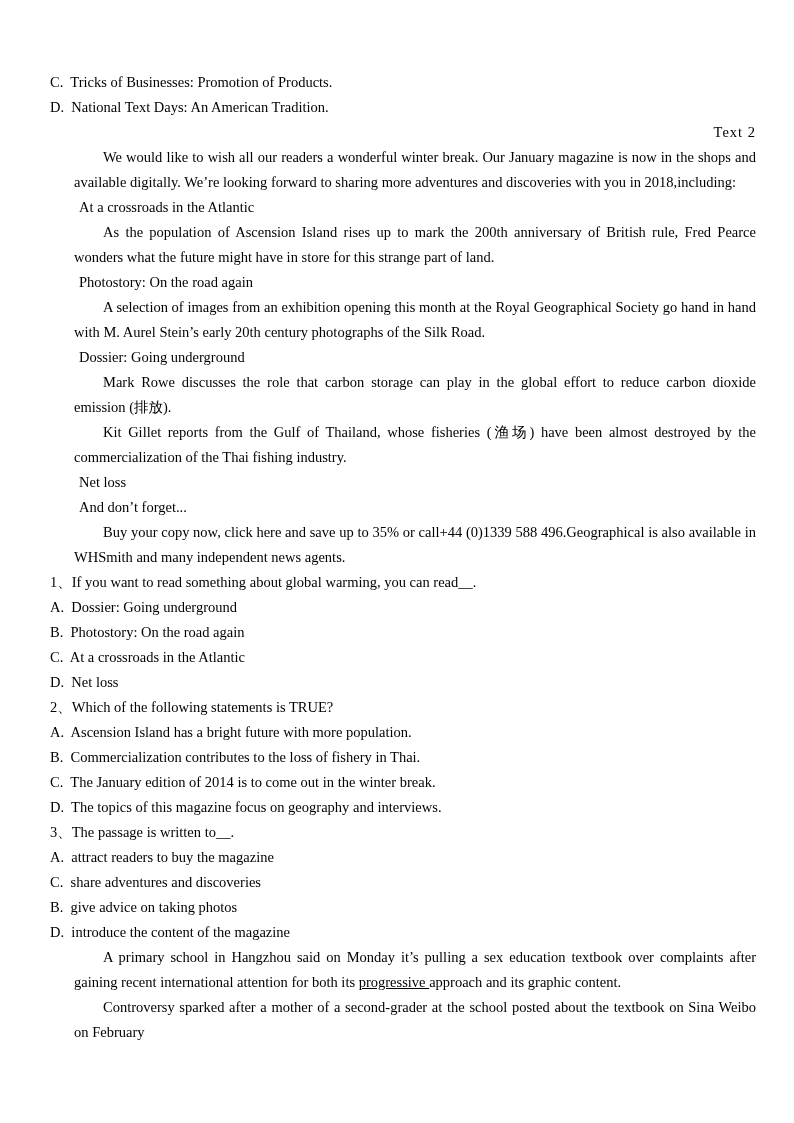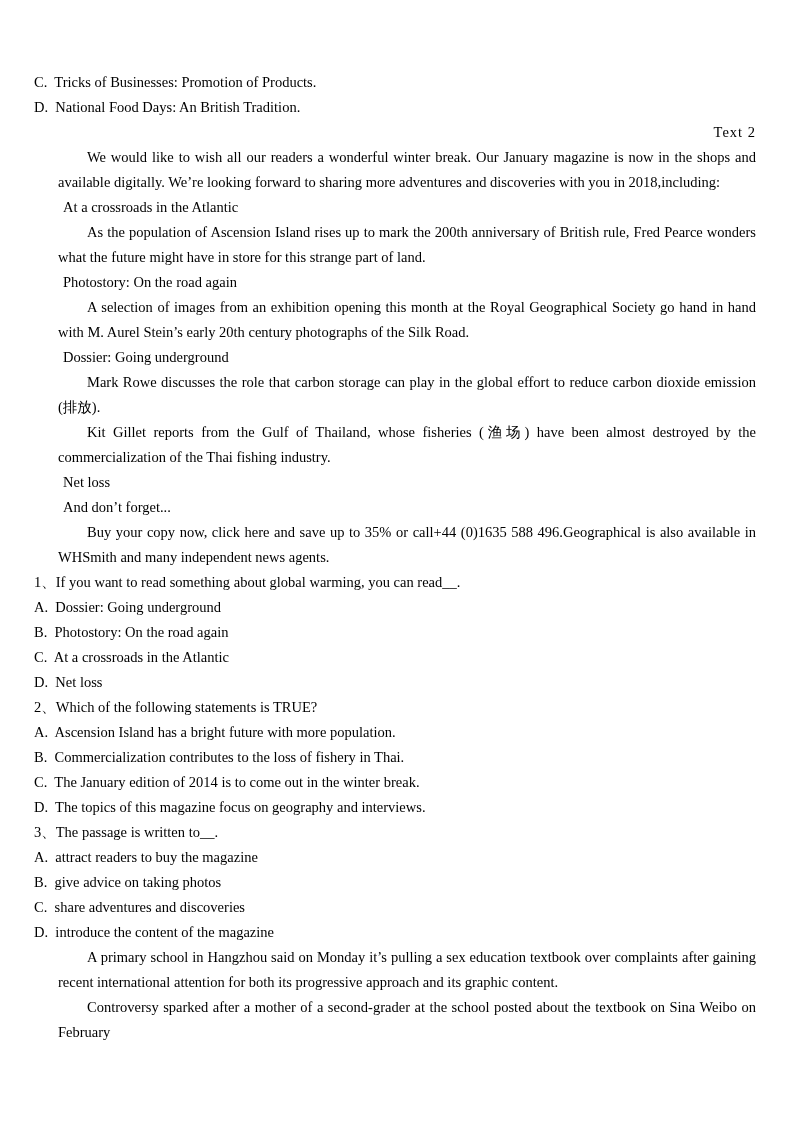--- a/index.html
+++ b/index.html
@@ -9,59 +9,59 @@
     background: #ffffff;
     color: #000000;
     font-family: "Liberation Serif", "DejaVu Serif", serif;
     font-size: 14.5px;
     overflow: hidden;
   }
   .page {
     box-sizing: border-box;
     width: 794px;
     height: 1123px;
-    padding: 70px 38px 0 34px;
+    padding: 70px 38px 0 50px;
     background: #ffffff;
   }
   .block { line-height: 25px; }
   .option { white-space: pre-wrap; }
   .question { white-space: pre-wrap; }
   .paragraph { text-indent: 29px; text-align: justify; margin-left: 24px; }
   .feature { text-indent: 29px; }
   .heading { text-align: right; letter-spacing: 1px; }
-  .u { }
+  .u { text-decoration: underline; }
 </style>
 </head>
 <body>
 
 <div class="page" id="doc">
     <div class="block option">C.  Tricks of Businesses: Promotion of Products.</div>
-    <div class="block option">D.  National Food Days: An British Tradition.</div>
+    <div class="block option">D.  National Text Days: An American Tradition.</div>
     <div class="block heading">Text 2</div>
     <div class="block paragraph">We would like to wish all our readers a wonderful winter break. Our January magazine is now in the shops and available digitally. We’re looking forward to sharing more adventures and discoveries with you in 2018,including:</div>
     <div class="block feature">At a crossroads in the Atlantic</div>
     <div class="block paragraph">As the population of Ascension Island rises up to mark the 200th anniversary of British rule, Fred Pearce wonders what the future might have in store for this strange part of land.</div>
     <div class="block feature">Photostory: On the road again</div>
     <div class="block paragraph">A selection of images from an exhibition opening this month at the Royal Geographical Society go hand in hand with M. Aurel Stein’s early 20th century photographs of the Silk Road.</div>
     <div class="block feature">Dossier: Going underground</div>
     <div class="block paragraph">Mark Rowe discusses the role that carbon storage can play in the global effort to reduce carbon dioxide emission (排放).</div>
     <div class="block paragraph">Kit Gillet reports from the Gulf of Thailand, whose fisheries (渔场) have been almost destroyed by the commercialization of the Thai fishing industry.</div>
     <div class="block feature">Net loss</div>
     <div class="block feature">And don’t forget...</div>
-    <div class="block paragraph">Buy your copy now, click here and save up to 35% or call+44 (0)1635 588 496.Geographical is also available in WHSmith and many independent news agents.</div>
+    <div class="block paragraph">Buy your copy now, click here and save up to 35% or call+44 (0)1339 588 496.Geographical is also available in WHSmith and many independent news agents.</div>
     <div class="block question">1、If you want to read something about global warming, you can read__.</div>
     <div class="block option">A.  Dossier: Going underground</div>
     <div class="block option">B.  Photostory: On the road again</div>
     <div class="block option">C.  At a crossroads in the Atlantic</div>
     <div class="block option">D.  Net loss</div>
     <div class="block question">2、Which of the following statements is TRUE?</div>
     <div class="block option">A.  Ascension Island has a bright future with more population.</div>
     <div class="block option">B.  Commercialization contributes to the loss of fishery in Thai.</div>
     <div class="block option">C.  The January edition of 2014 is to come out in the winter break.</div>
     <div class="block option">D.  The topics of this magazine focus on geography and interviews.</div>
     <div class="block question">3、The passage is written to__.</div>
     <div class="block option">A.  attract readers to buy the magazine</div>
+    <div class="block option">C.  share adventures and discoveries</div>
     <div class="block option">B.  give advice on taking photos</div>
-    <div class="block option">C.  share adventures and discoveries</div>
     <div class="block option">D.  introduce the content of the magazine</div>
     <div class="block paragraph"><span>A primary school in Hangzhou said on Monday it’s pulling a sex education textbook over complaints after gaining recent international attention for both its </span><span class="u">progressive </span><span>approach and its graphic content.</span></div>
     <div class="block paragraph">Controversy sparked after a mother of a second-grader at the school posted about the textbook on Sina Weibo on February</div>
   </div>
 
 </body></html>

